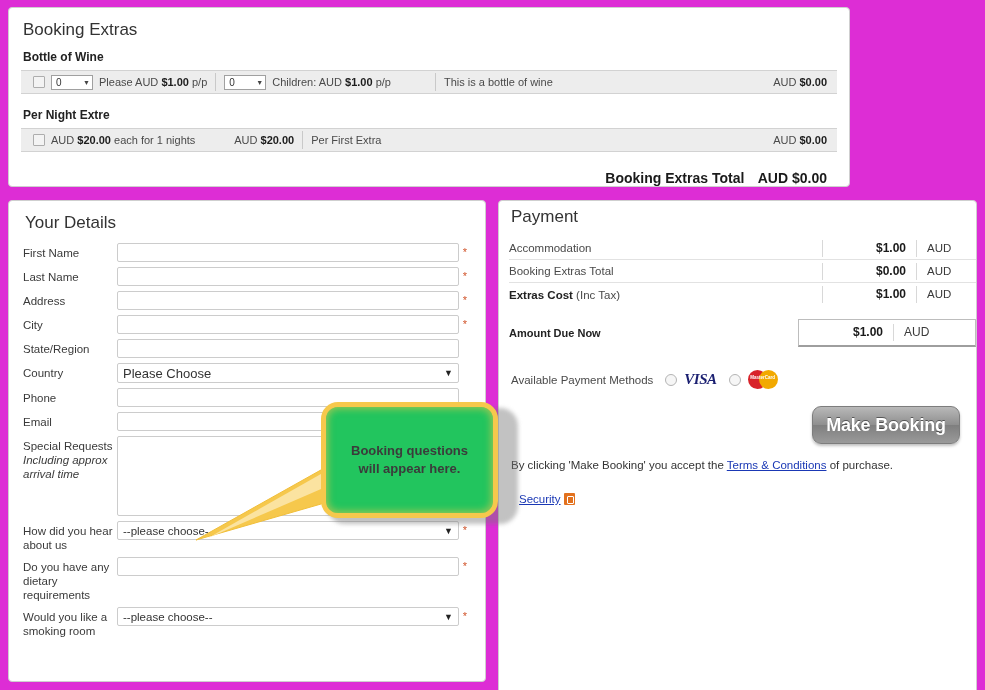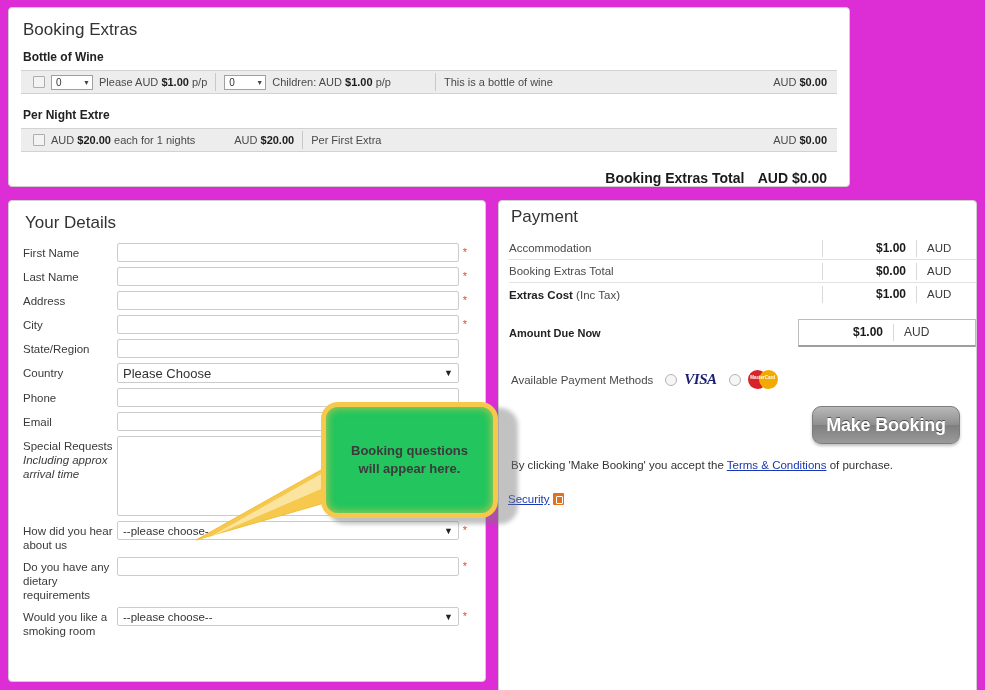--- a/index.html
+++ b/index.html
@@ -127,21 +127,21 @@
     position:absolute; right:16px; top:205px; width:148px; height:38px;
     border:1px solid #7d7d7d; border-radius:9px;
     background:linear-gradient(#b9b9b9,#8e8e8e 50%,#7f7f7f 51%,#9a9a9a);
     color:#fff; font-size:18px; font-weight:bold; letter-spacing:-0.2px;
     display:flex; align-items:center; justify-content:center;
     text-shadow:0 -1px 0 rgba(0,0,0,.45);
     box-shadow:0 2px 3px rgba(0,0,0,.25);
   }
   .terms { position:absolute; left:12px; top:258px; font-size:11.5px; color:#333; }
   .lnk { color:#1a38b5; text-decoration:underline; }
-  .security { position:absolute; left:9px; top:292px; font-size:11.5px; display:flex; align-items:center; gap:3px;}
+  .security { position:absolute; left:20px; top:292px; font-size:11.5px; display:flex; align-items:center; gap:3px;}
   .lock {
     width:11px; height:12px; background:#E2711D; border-radius:1px;
     position:relative; display:inline-block;
   }
   .lock:before {
     content:""; position:absolute; left:3px; top:3px; width:5px; height:6px;
     border:1.5px solid #fff; border-radius:1px;
   }
   
   #callout { position:absolute; left:321px; top:402px; width:197px; height:122px; z-index:40; }

